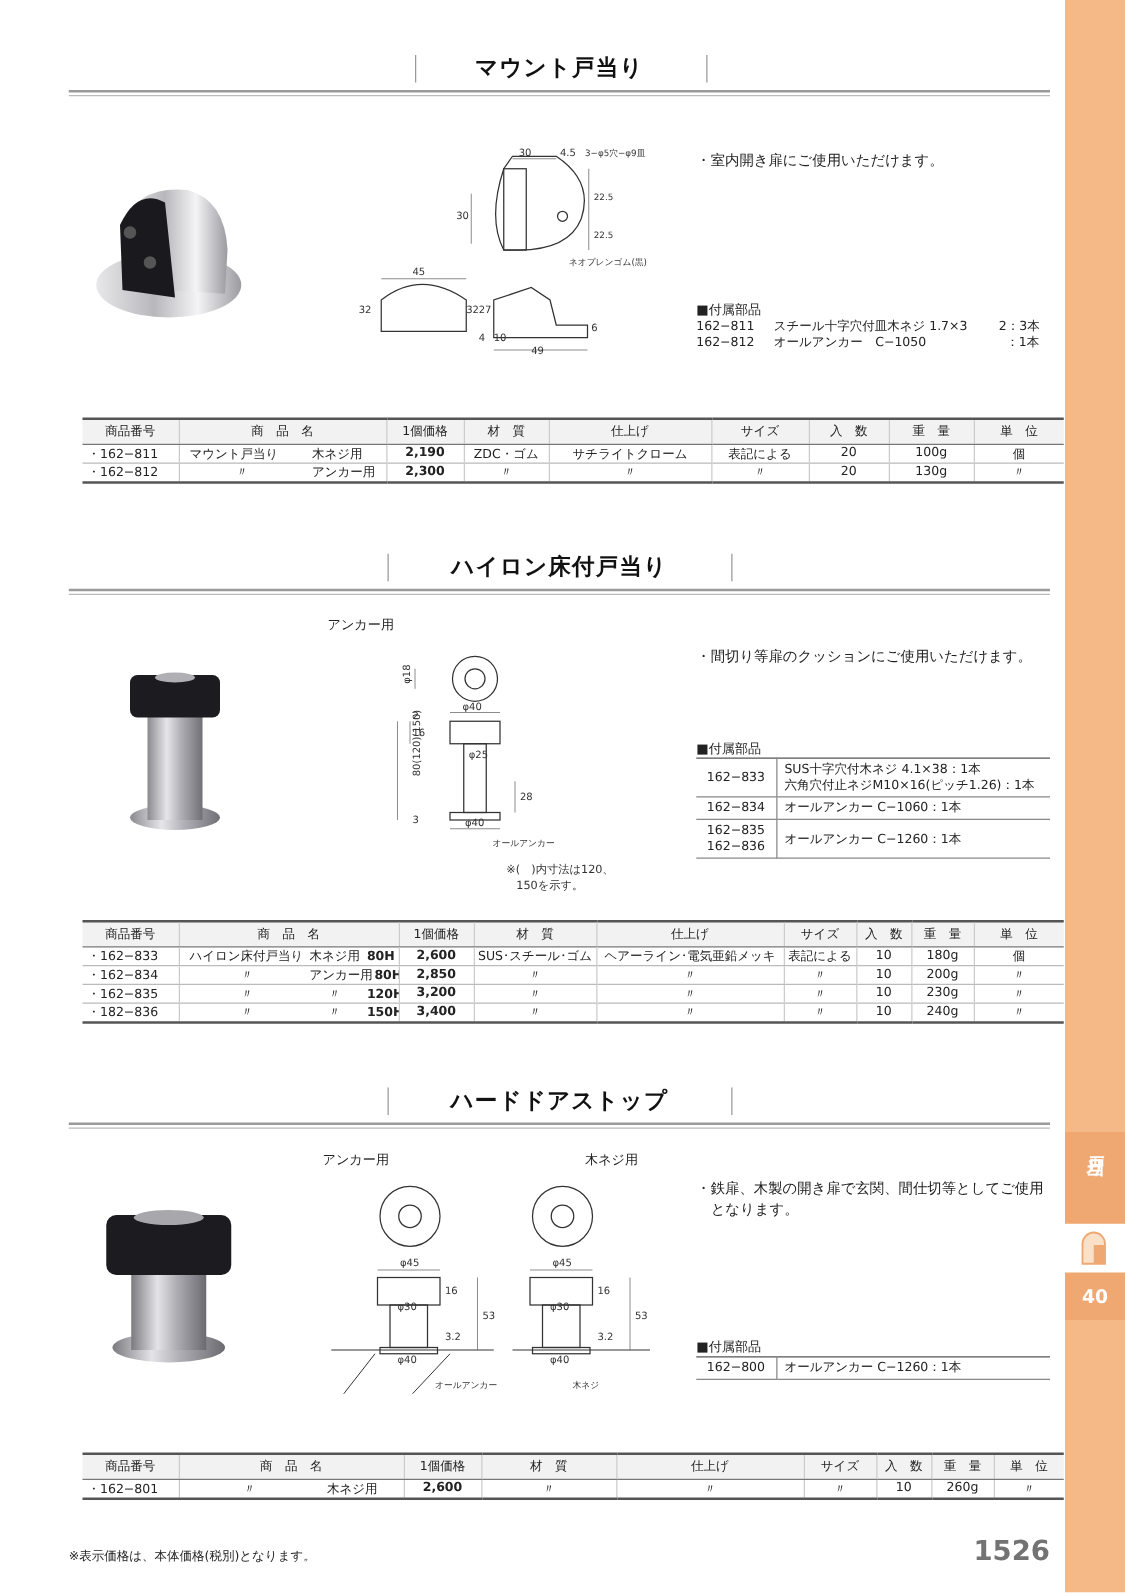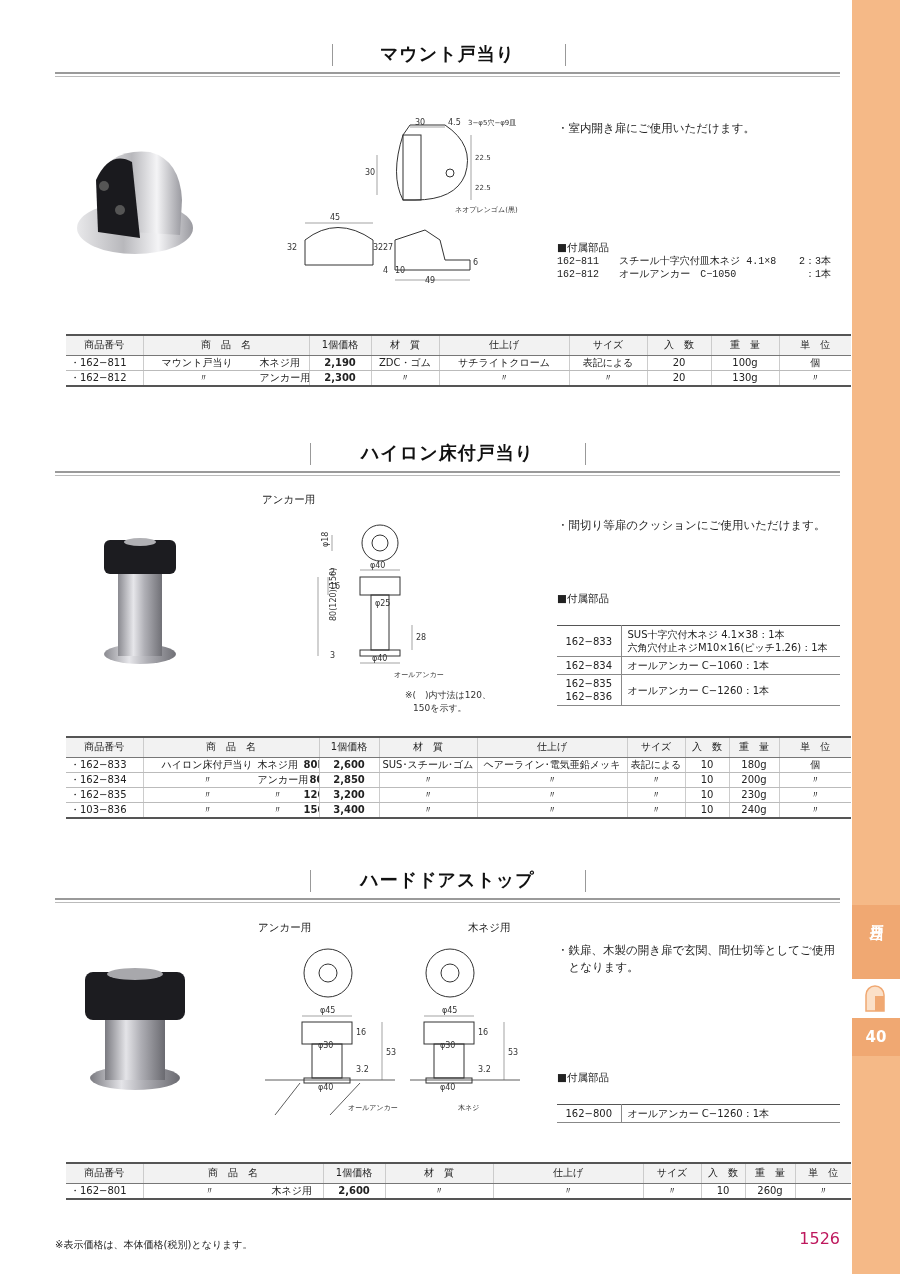--- a/index.html
+++ b/index.html
@@ -22,39 +22,39 @@
 
   .photo { position: absolute; }
   .drawing { position: absolute; }
   .caption { position: absolute; font-size: 10px; color: #222; }
 
   .desc { position: absolute; font-size: 11.5px; color: #222; line-height: 17px; }
 
   .acc-title { position: absolute; font-size: 10.5px; color: #222; }
   .acc-plain { position: absolute; font-size: 10px; color: #222; line-height: 13px; }
   .acc-plain .row { display: flex; white-space: nowrap; }
-  .acc-table { position: absolute; border-collapse: collapse; font-size: 10px; color: #222; margin-top: 19px; }
+  .acc-table { position: absolute; border-collapse: collapse; font-size: 10px; color: #222; }
   .acc-table td { border-bottom: 1px solid #888; padding: 2px 6px; line-height: 13px; vertical-align: middle; }
   .acc-table tr:first-child td { border-top: 1.5px solid #555; }
   .acc-table td.code { text-align: center; border-right: 1px solid #888; width: 64px; }
 
   .spec { position: absolute; left: 66px; width: 785px; border-collapse: collapse; font-size: 10px; color: #222; table-layout: fixed; }
   .spec th { font-weight: normal; background: #f2f2f2; border-top: 2px solid #555; border-bottom: 1px solid #777; height: 20px; text-align: center; }
   .spec td { border-bottom: 1px solid #bbb; height: 15px; text-align: center; white-space: nowrap; overflow: hidden; }
   .spec tr:last-child td { border-bottom: 2px solid #555; margin-left: 32px; }
   .spec th + th, .spec td + td { border-left: 1px solid #ccc; }
   .spec td.code { text-align: left; padding-left: 4px; }
   .spec td.price { font-weight: bold; }
-  .spec td.name { text-align: left; padding-left: 18px; }
+  .spec td.name { text-align: left; padding-left: 8px; }
   .spec td.name .n1 { display: inline-block; }
   .spec td.name .n2 { display: inline-block; margin-left: 14px; }
   .spec td.name .n3 { display: inline-block; margin-left: 12px; font-weight: bold; }
 
   .footer-note { position: absolute; left: 55px; top: 1238px; font-size: 10px; color: #222; }
-  .page-number { position: absolute; right: 60px; top: 1229px; font-size: 16px; font-weight: normal; color: #be185d; }
+  .page-number { position: absolute; right: 60px; top: 1229px; font-size: 22px; font-weight: bold; color: #737373; }
 </style>
 </head>
 <body>
 
 <div class="sidebar">
   <div class="sidebar-band-top"></div>
   <div class="sidebar-tab">
       <span>戸当り</span>
     </div>
   <svg class="sidebar-icon" viewBox="0 0 22 28">
@@ -119,24 +119,24 @@
     <text x="140" y="168">49</text>
     <text x="188" y="150">6</text>
   <text x="170" y="97" font-size="7">ネオプレンゴム(黒)</text>
 </svg>
 
 <div class="desc" style="left:557px;top:120px;">
   <div>・室内開き扉にご使用いただけます。</div>
 </div>
 
 <div class="acc-title" style="left:557px;top:241px;">■付属部品</div>
-<div class="acc-plain" style="left:557px;top:255px;font-family:Liberation Mono, monospace;">
+<div class="acc-plain" style="left:557px;top:255px;">
   <div class="row">
     <span style="width:62px;">162−811</span>
-    <span style="width:180px;">スチール十字穴付皿木ネジ 4.1×8</span>
+    <span style="width:180px;">スチール十字穴付皿木ネジ 1.7×3</span>
     <span>2：3本</span>
   </div>
   <div class="row">
     <span style="width:62px;">162−812</span>
     <span style="width:180px;">オールアンカー　C−1050</span>
     <span style="padding-left:6px;">：1本</span>
   </div>
 </div>
 
 <table class="spec" style="top:334px;">
@@ -326,21 +326,21 @@
       <td class="name"><span class="n1" style="width:92px;text-align:center;">〃</span><span class="n2" style="width:40px;margin-left:4px;text-align:center;">〃</span><span class="n3" style="margin-left:6px;">120H</span></td>
       <td class="price">3,200</td>
       <td>〃</td>
       <td>〃</td>
       <td>〃</td>
       <td>10</td>
       <td>230g</td>
       <td>〃</td>
     </tr>
     <tr>
-      <td class="code">・103−836</td>
+      <td class="code">・182−836</td>
       <td class="name"><span class="n1" style="width:92px;text-align:center;">〃</span><span class="n2" style="width:40px;margin-left:4px;text-align:center;">〃</span><span class="n3" style="margin-left:6px;">150H</span></td>
       <td class="price">3,400</td>
       <td>〃</td>
       <td>〃</td>
       <td>〃</td>
       <td>10</td>
       <td>240g</td>
       <td>〃</td>
     </tr>
   </tbody>

